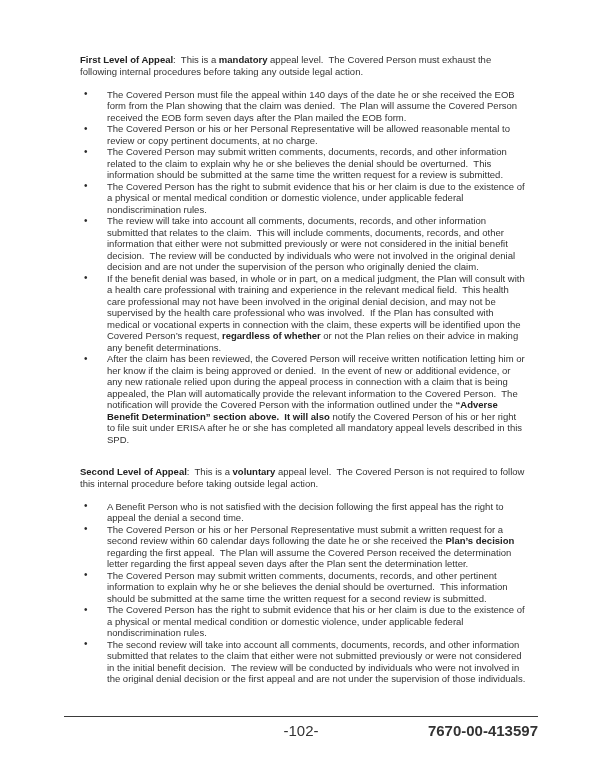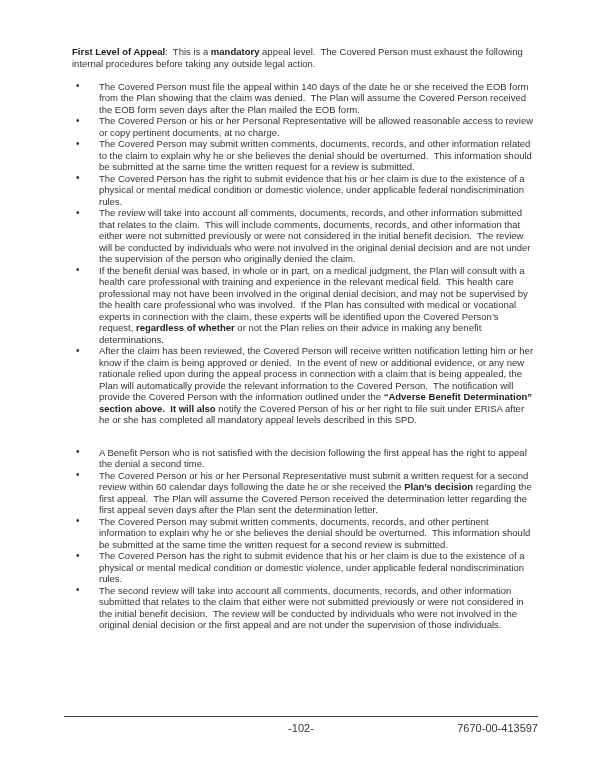--- a/index.html
+++ b/index.html
@@ -17,21 +17,21 @@
     overflow: hidden;
   }
   .content {
     position: absolute;
     left: 68px;
     top: 42px;
     width: 470px;
     font-size: 9.5px;
     line-height: 11.5px;
   }
-  .section { margin: 4px; }
+  .section { margin: 12px; }
   p.intro {
     margin: 0 0 11.5px 0;
     white-space: pre-wrap;
   }
   ul.bullets {
     list-style: none;
     margin: 0 0 21px 0;
     padding: 0;
   }
   ul.bullets li {
@@ -49,57 +49,59 @@
   .b {
     font-weight: bold;
     color: #222222;
   }
   .section:last-of-type ul.bullets { margin-bottom: 0; }
   .footer {
     position: absolute;
     left: 64px;
     top: 716px;
     width: 474px;
-    font-size: 11px;
+    font-size: 15px;
     color: #333333;
   }
   .footer-rule {
     border-top: 1.2px solid #3a3a3a;
     height: 0;
     margin-bottom: 5px;
   }
   .footer-row {
     position: relative;
     text-align: center;
     height: 12px;
   }
   .doc-number {
     position: absolute;
     right: 0;
     top: 0;
+    font-weight: bold;
   }
 </style>
 </head>
 <body>
 
 <div class="page">
   <div class="content">
       <div class="section">
         <p class="intro"><span class="b">First Level of Appeal</span><span>:  This is a </span><span class="b">mandatory</span><span> appeal level.  The Covered Person must exhaust the following internal procedures before taking any outside legal action.</span></p>
         <ul class="bullets">
           <li><span class="dot">•</span><span><span>The Covered Person must file the appeal within 140 days of the date he or she received the EOB form from the Plan showing that the claim was denied.  The Plan will assume the Covered Person received the EOB form seven days after the Plan mailed the EOB form.</span></span></li>
-          <li><span class="dot">•</span><span><span>The Covered Person or his or her Personal Representative will be allowed reasonable access to review or copy pertinent documents, at no charge.</span></span></li>
+          <li><span class="dot">•</span><span><span>The Covered Person or his or her Personal Representative will be allowed reasonable mental to review or copy pertinent documents, at no charge.</span></span></li>
           <li><span class="dot">•</span><span><span>The Covered Person may submit written comments, documents, records, and other information related to the claim to explain why he or she believes the denial should be overturned.  This information should be submitted at the same time the written request for a review is submitted.</span></span></li>
           <li><span class="dot">•</span><span><span>The Covered Person has the right to submit evidence that his or her claim is due to the existence of a physical or mental medical condition or domestic violence, under applicable federal nondiscrimination rules.</span></span></li>
           <li><span class="dot">•</span><span><span>The review will take into account all comments, documents, records, and other information submitted that relates to the claim.  This will include comments, documents, records, and other information that either were not submitted previously or were not considered in the initial benefit decision.  The review will be conducted by individuals who were not involved in the original denial decision and are not under the supervision of the person who originally denied the claim.</span></span></li>
           <li><span class="dot">•</span><span><span>If the benefit denial was based, in whole or in part, on a medical judgment, the Plan will consult with a health care professional with training and experience in the relevant medical field.  This health care professional may not have been involved in the original denial decision, and may not be supervised by the health care professional who was involved.  If the Plan has consulted with medical or vocational experts in connection with the claim, these experts will be identified upon the Covered Person’s request, </span><span class="b">regardless of whether</span><span> or not the Plan relies on their advice in making any benefit determinations.</span></span></li>
           <li><span class="dot">•</span><span><span>After the claim has been reviewed, the Covered Person will receive written notification letting him or her know if the claim is being approved or denied.  In the event of new or additional evidence, or any new rationale relied upon during the appeal process in connection with a claim that is being appealed, the Plan will automatically provide the relevant information to the Covered Person.  The notification will provide the Covered Person with the information outlined under the </span><span class="b">“Adverse Benefit Determination” section above.  It will also</span><span> notify the Covered Person of his or her right to file suit under ERISA after he or she has completed all mandatory appeal levels described in this SPD.</span></span></li>
         </ul>
       </div>
       <div class="section">
+        <p class="intro"><span class="b">Second Level of Appeal</span><span>:  This is a </span><span class="b">voluntary</span><span> appeal level.  The Covered Person is not required to follow this internal procedure before taking outside legal action.</span></p>
         <ul class="bullets">
           <li><span class="dot">•</span><span><span>A Benefit Person who is not satisfied with the decision following the first appeal has the right to appeal the denial a second time.</span></span></li>
           <li><span class="dot">•</span><span><span>The Covered Person or his or her Personal Representative must submit a written request for a second review within 60 calendar days following the date he or she received the </span><span class="b">Plan’s decision</span><span> regarding the first appeal.  The Plan will assume the Covered Person received the determination letter regarding the first appeal seven days after the Plan sent the determination letter.</span></span></li>
           <li><span class="dot">•</span><span><span>The Covered Person may submit written comments, documents, records, and other pertinent information to explain why he or she believes the denial should be overturned.  This information should be submitted at the same time the written request for a second review is submitted.</span></span></li>
           <li><span class="dot">•</span><span><span>The Covered Person has the right to submit evidence that his or her claim is due to the existence of a physical or mental medical condition or domestic violence, under applicable federal nondiscrimination rules.</span></span></li>
           <li><span class="dot">•</span><span><span>The second review will take into account all comments, documents, records, and other information submitted that relates to the claim that either were not submitted previously or were not considered in the initial benefit decision.  The review will be conducted by individuals who were not involved in the original denial decision or the first appeal and are not under the supervision of those individuals.</span></span></li>
         </ul>
       </div>
     </div>
   <div class="footer">

